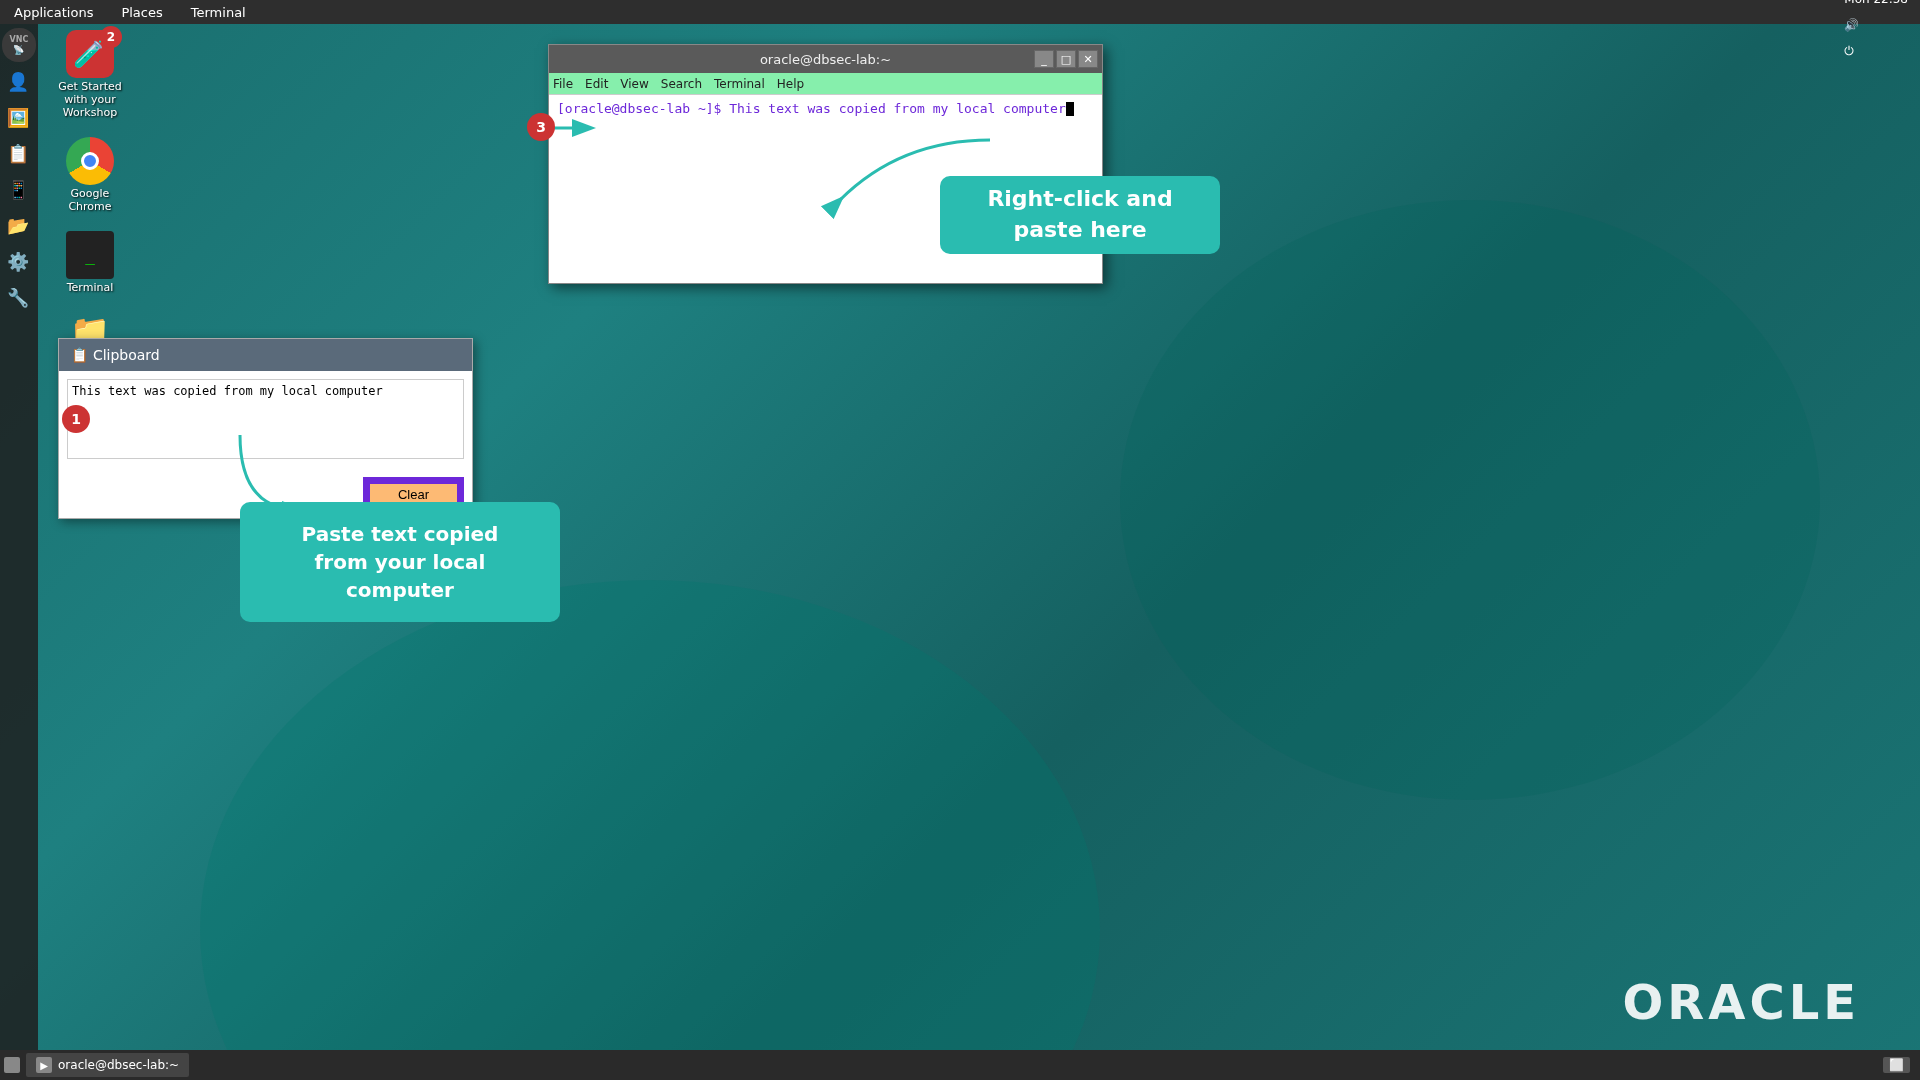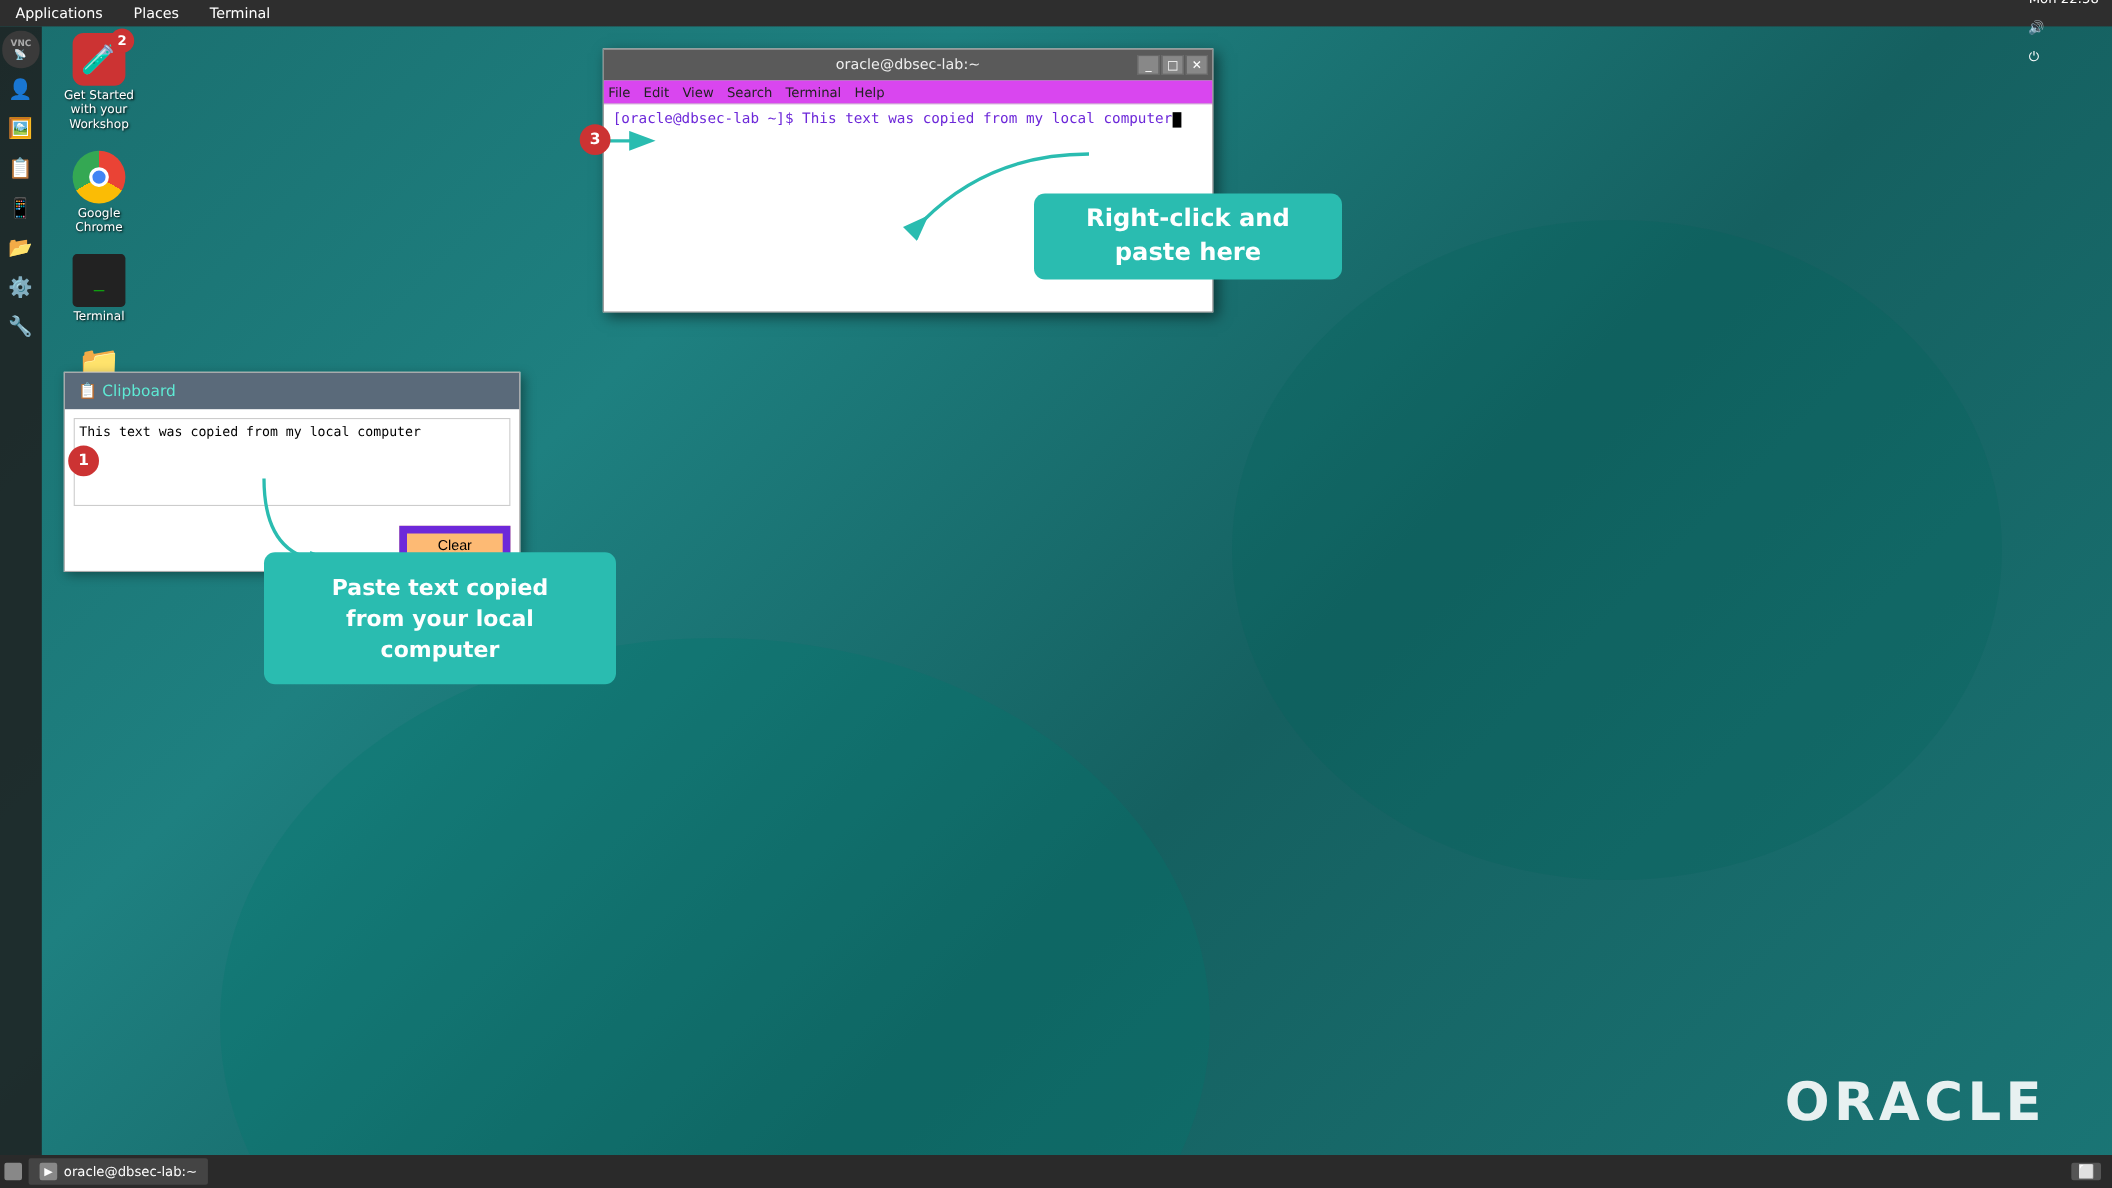--- a/index.html
+++ b/index.html
@@ -206,21 +206,21 @@
       background: #888;
       border: 1px solid #666;
       color: #fff;
       font-size: 11px;
       display: flex;
       align-items: center;
       justify-content: center;
       cursor: pointer;
     }
     .terminal-menubar {
-      background: #d946ef;
+      background: #86efac;
       height: 22px;
       display: flex;
       align-items: center;
       padding: 0 4px;
       gap: 12px;
       font-size: 12px;
       color: #222;
       border-bottom: 1px solid #ccc;
     }
     .terminal-menu-item {
@@ -253,21 +253,21 @@
       left: 58px;
       width: 415px;
       background: #fff;
       border: 1px solid #aaa;
       box-shadow: 3px 3px 10px rgba(0,0,0,0.4);
       z-index: 40;
     }
     .clipboard-titlebar {
       background: #5a6a7a;
       padding: 8px 12px;
-      color: #5eead4;
+      color: #ffffff;
       font-size: 14px;
       display: flex;
       align-items: center;
       gap: 8px;
     }
     .clipboard-body {
       padding: 8px;
     }
     .clipboard-textarea {
       width: 100%;

